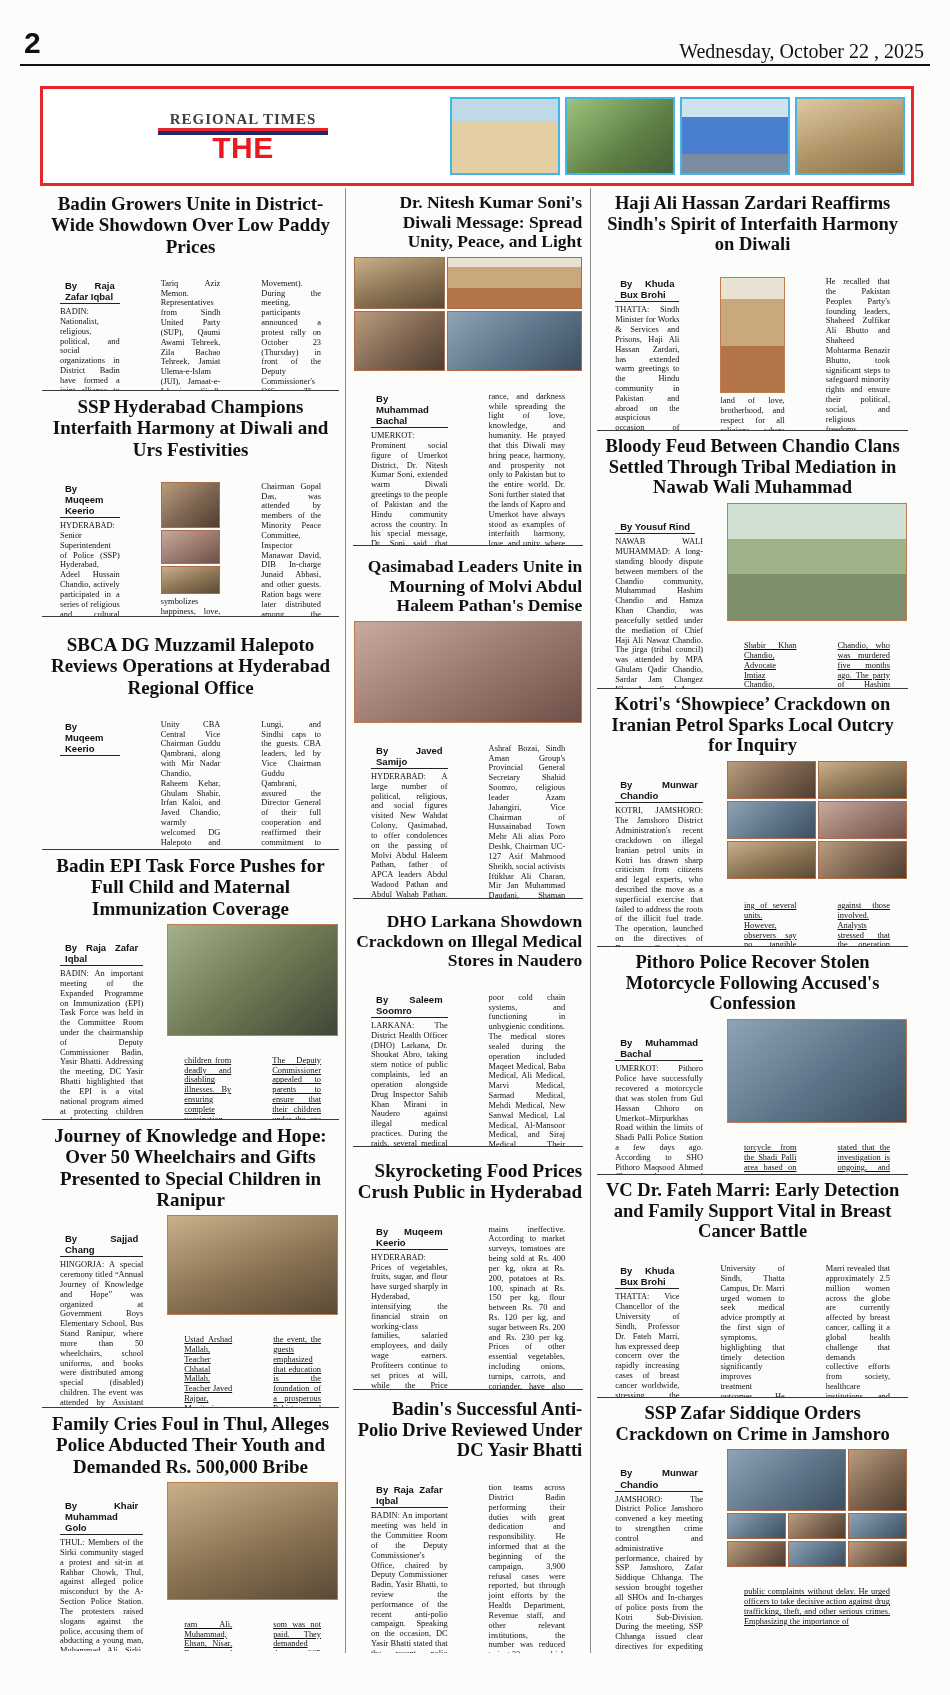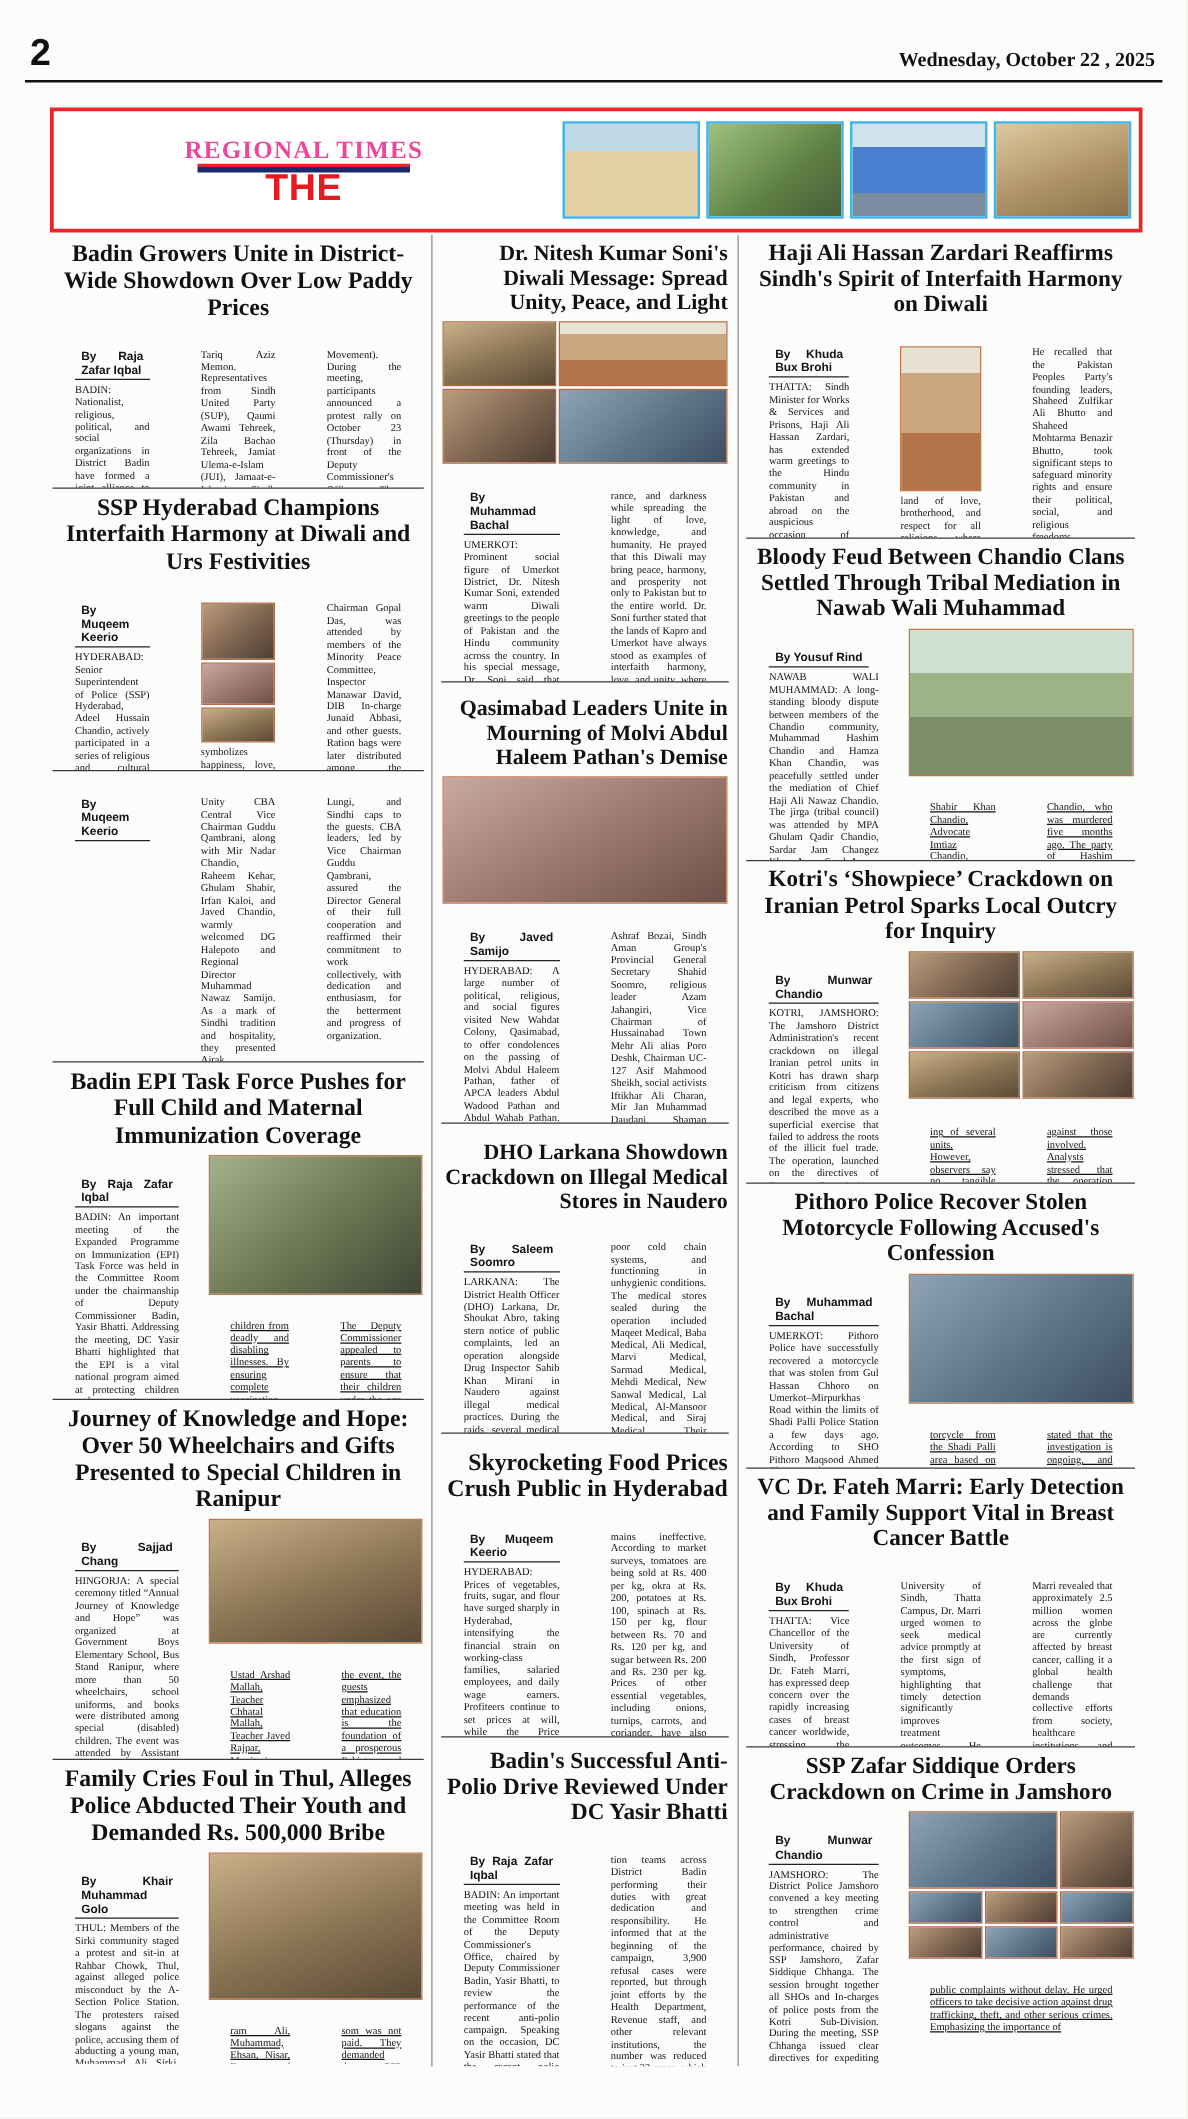--- a/index.html
+++ b/index.html
@@ -1,27 +1,27 @@
 <!DOCTYPE html>
 <html><head>
 <meta charset="utf-8">
 <style>
   html,body{margin:0;padding:0;background:#e9e7e2;}
   .sheet{position:relative;width:950px;height:1695px;background:#fcfcfa;margin:0 auto;
          font-family:"Liberation Serif",serif;color:#111;overflow:hidden;}
   
   .pageno{position:absolute;top:28px;left:24px;font-family:"Liberation Sans",sans-serif;
           font-weight:bold;font-size:30px;line-height:1;}
-  .pdate{position:absolute;top:40px;right:26px;font-weight:bold;font-size:16px;}
+  .pdate{position:absolute;top:40px;right:26px;font-weight:normal;font-size:20px;}
   .topline{position:absolute;top:64px;left:20px;right:20px;border-top:2px solid #111;}
   
   .mast{position:absolute;top:86px;left:40px;width:868px;height:94px;border:3px solid #e8252a;
         background:#fff;display:flex;align-items:stretch;}
   .mleft{width:400px;display:flex;flex-direction:column;align-items:center;justify-content:center;padding-top:2px;}
-  .brand{font-family:"Liberation Serif",serif;font-weight:bold;font-size:20px;letter-spacing:1px;color:#ec4899;line-height:1;}
+  .brand{font-family:"Liberation Serif",serif;font-weight:bold;font-size:15px;letter-spacing:1px;color:#404040;line-height:1;}
   .brandbars{width:170px;height:7px;margin-top:1px;background:linear-gradient(#e8252a 0 3px,#1b2a6b 3px 100%);}
   .bigred{color:#e8191f;font-family:"Liberation Sans",sans-serif;font-weight:bold;line-height:.88;letter-spacing:.5px;}
   .t1{font-size:30px;} .t2{font-size:37px;letter-spacing:1px;}
   .mphotos{flex:1;display:flex;gap:5px;align-items:center;justify-content:flex-end;padding-right:6px;}
   .mph{width:106px;height:74px;border:2px solid #45b5e6;}
   .p-sand{background:linear-gradient(180deg,#bfd9e6 0 30%,#e4cfa4 30% 100%);}
   .p-field{background:linear-gradient(140deg,#9fc27e,#5e7f44 60%,#46603a);}
   .p-shrine{background:linear-gradient(180deg,#cfe3ee 0 25%,#4a7fd0 25% 75%,#7b8ba0 75%);}
   .p-ruins{background:linear-gradient(160deg,#dec9a0,#b09468 55%,#8a6f4a);}
   
@@ -103,20 +103,21 @@
                 <div class="cell p-cond"></div>
                 <div class="cell p-crowd"></div>
             </div>
             <p>symbolizes happiness, love, and unity, promoting tolerance and brotherhood among all communities. The ceremony, chaired by Trust</p>
           </div>
           <p class="c">Chairman Gopal Das, was attended by members of the Minority Peace Committee, Inspector Manawar David, DIB In-charge Junaid Abbasi, and other guests. Ration bags were later distributed among the underprivileged, and prayers were offered for peace and prosperity. He also visited the Darbar-e-Aliya Sakhi Wahab Shah Jilani (R.A.) shrine, where the annual Urs celebrations are being held from October 15 to 23. SSP Chandio offered Fateha and joined special prayers for the country's well-being.</p>
         </div>
       </section>
 
       <section class="art" style="height:233px">
+        <h2 class="hl hl-l" style="margin-top:14px">SBCA DG Muzzamil Halepoto Reviews Operations at Hyderabad Regional Office</h2>
         <div class="cols">
           <div class="c">
             <div class="byrow"><span class="by">By Muqeem Keerio</span></div>
           </div>
           <p class="c">Unity CBA Central Vice Chairman Guddu Qambrani, along with Mir Nadar Chandio, Raheem Kehar, Ghulam Shabir, Irfan Kaloi, and Javed Chandio, warmly welcomed DG Halepoto and Regional Director Muhammad Nawaz Samijo. As a mark of Sindhi tradition and hospitality, they presented Ajrak,</p>
           <p class="c">Lungi, and Sindhi caps to the guests. CBA leaders, led by Vice Chairman Guddu Qambrani, assured the Director General of their full cooperation and reaffirmed their commitment to work collectively, with dedication and enthusiasm, for the betterment and progress of organization.</p>
         </div>
       </section>
 
       <section class="art" style="height:270px">

